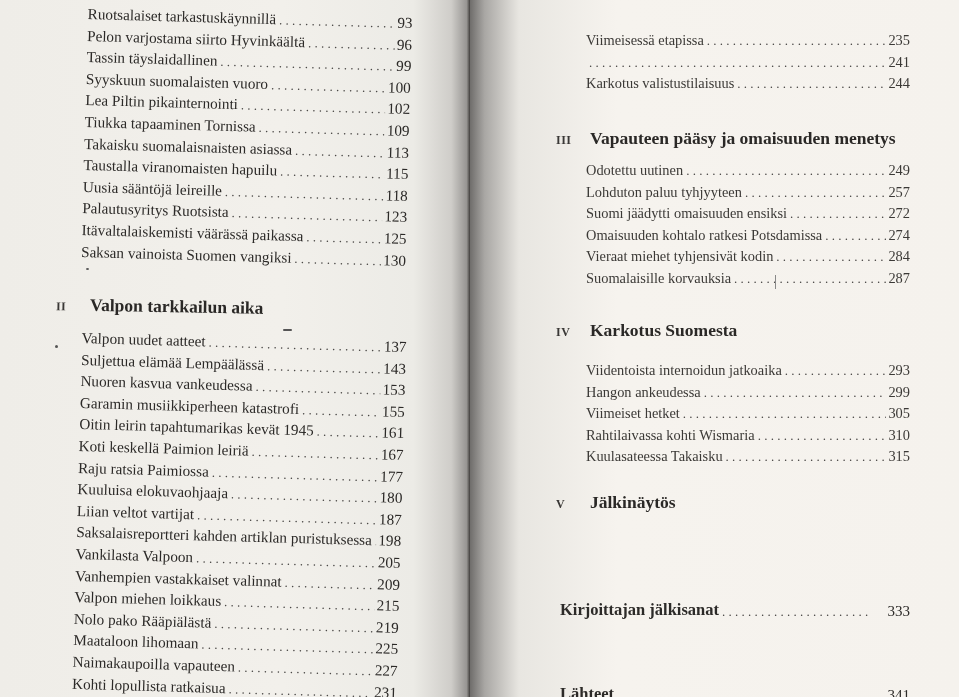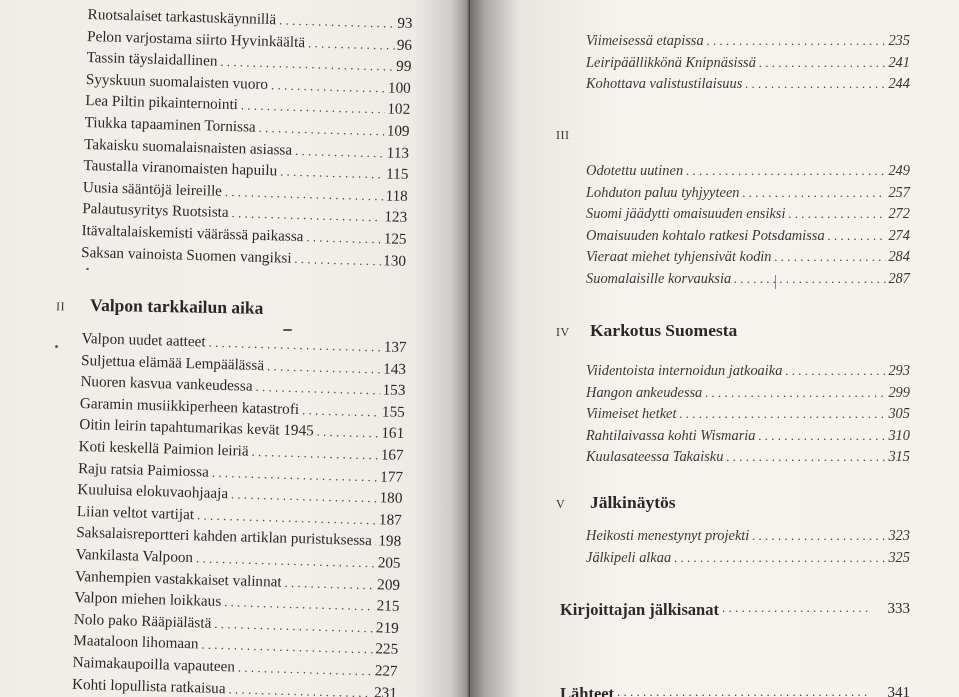--- a/index.html
+++ b/index.html
@@ -41,38 +41,38 @@
   .entry .pg { flex:0 0 auto; text-align:right; }
 
   
   .left-block { transform:rotate(1.6deg); transform-origin:0 0; }
 
   .part-heading {
     position:absolute; display:flex; align-items:baseline; white-space:nowrap;
   }
   .part-heading .num {
     font-size:12px; letter-spacing:0.5px; margin-right:10px; width:24px;
-    font-variant:small-caps; color:#3a3836;
+    font-variant:small-caps; color:#3a3836;font-weight:bold;
   }
   .part-heading .ttl { font-size:17.5px; font-weight:bold; color:#2a2826; }
 
   .back-entry {
-    position:absolute; display:flex; align-items:flex-start; white-space:nowrap;
+    position:absolute; display:flex; align-items:flex-end; white-space:nowrap;
     font-size:16.5px; font-weight:bold;
   }
   .back-entry .leader {
     flex:1 1 auto; overflow:hidden; margin:0 2px 0 3px; font-weight:normal;
     font-size:13px; color:#4a4846;
   }
   .back-entry .leader::before {
     content:". . . . . . . . . . . . . . . . . . . . . . . . . . . . . . . . . . . . . . . . . . . . . . . . . . . . . . . . . .";
   }
   .back-entry .pg { font-weight:normal; font-size:15px;margin-left:16px; }
 
-  .right-entries .entry { color:#3b3936; font-size:14.4px; line-height:20.5px;font-style:italic; }
+  .right-entries .entry { color:#3b3936; font-size:14.4px; line-height:20.5px; }
 
   .speck { position:absolute; background:#555; border-radius:50%; }
 </style>
 </head>
 <body>
 
 <div class="page page-left">
 
   <div class="entries left-block" style="left:88px; top:4px; width:325px;">
     <div class="entry">
@@ -239,33 +239,33 @@
 
 <div class="page page-right">
 
   <div class="entries right-entries" style="left:116px; top:30px; width:324px;">
     <div class="entry">
         <span class="title">Viimeisessä etapissa</span>
         <span class="leader"></span>
         <span class="pg">235</span>
       </div>
     <div class="entry">
-        <span class="title">Leiripäällikkönä Knipnäsissä</span>
         <span class="leader"></span>
         <span class="pg">241</span>
       </div>
     <div class="entry">
-        <span class="title">Kohottava valistustilaisuus</span>
+        <span class="title">Karkotus valistustilaisuus</span>
         <span class="leader"></span>
         <span class="pg">244</span>
       </div>
   </div>
 
   <div class="part-heading" style="left:86px; top:128px;">
     <span class="num">III</span>
+    <span class="ttl">Vapauteen pääsy ja omaisuuden menetys</span>
   </div>
   <div class="entries right-entries" style="left:116px; top:160px; width:324px;">
     <div class="entry">
         <span class="title">Odotettu uutinen</span>
         <span class="leader"></span>
         <span class="pg">249</span>
       </div>
     <div class="entry">
         <span class="title">Lohduton paluu tyhjyyteen</span>
         <span class="leader"></span>
@@ -321,32 +321,20 @@
     <div class="entry">
         <span class="title">Kuulasateessa Takaisku</span>
         <span class="leader"></span>
         <span class="pg">315</span>
       </div>
   </div>
 
   <div class="part-heading" style="left:86px; top:492px;">
     <span class="num">V</span>
     <span class="ttl">Jälkinäytös</span>
-  </div>
-  <div class="entries right-entries" style="left:116px; top:525px; width:324px;">
-    <div class="entry">
-        <span class="title">Heikosti menestynyt projekti</span>
-        <span class="leader"></span>
-        <span class="pg">323</span>
-      </div>
-    <div class="entry">
-        <span class="title">Jälkipeli alkaa</span>
-        <span class="leader"></span>
-        <span class="pg">325</span>
-      </div>
   </div>
 
   <div class="back-entry" style="left:90px; top:600px; width:350px;">
     <span class="title">Kirjoittajan jälkisanat</span>
       <span class="leader"></span>
       <span class="pg">333</span>
   </div>
   <div class="back-entry" style="left:90px; top:684px; width:350px;">
     <span class="title">Lähteet</span>
       <span class="leader"></span>

